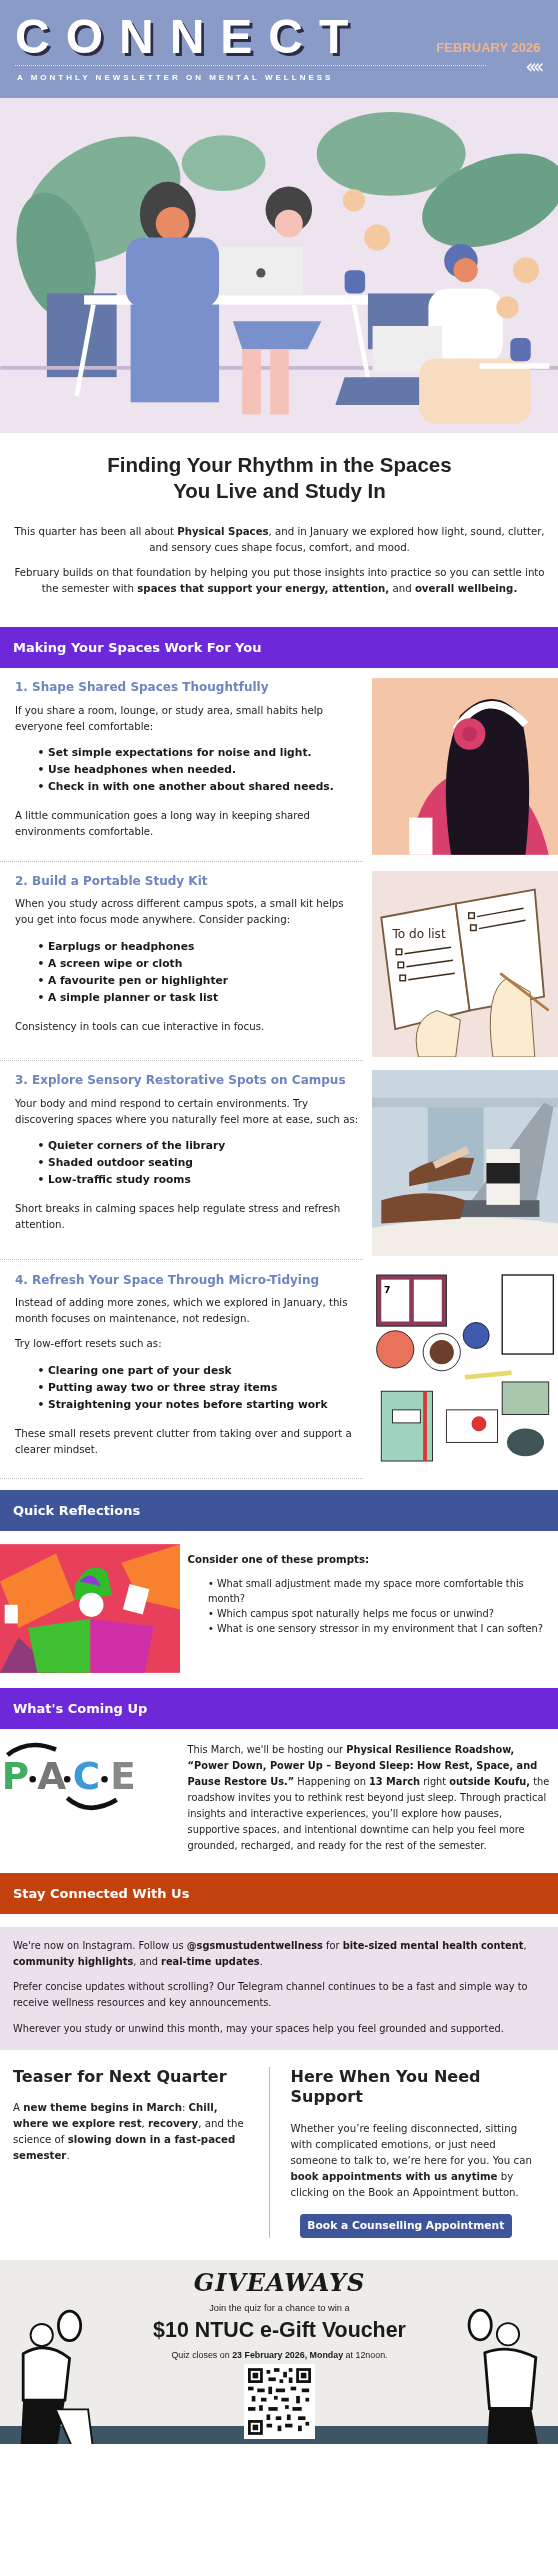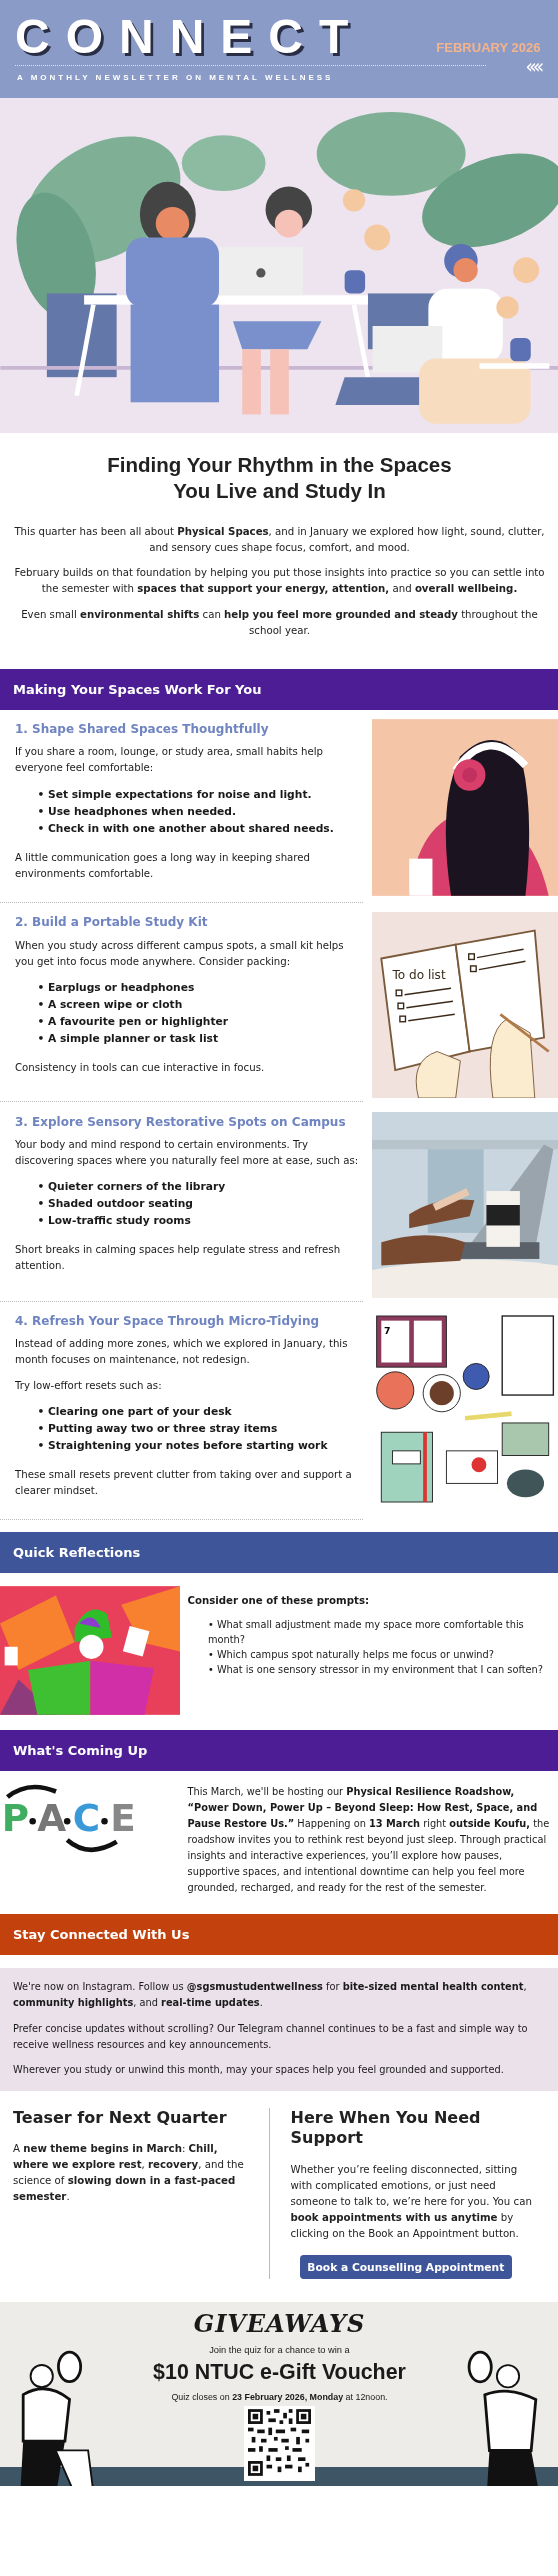--- a/index.html
+++ b/index.html
@@ -16,21 +16,21 @@
 
   
   .hero { height: 335px; background: #ede4ef; position: relative; overflow: hidden; }
 
   .intro { padding: 18.6px 13px 5.6px; text-align: center; }
   .intro h1 { font-family: "Liberation Sans", sans-serif; font-size: 20.5px; line-height: 26px; font-weight: bold; color: #222; margin-bottom: 20.5px; }
   .intro p { font-size: 10.2px; line-height: 16px; color: #222; margin-bottom: 9.3px; }
   .intro b { font-weight: bold; }
 
   .band { height: 41px; padding: 0 13px; display: flex; align-items: center; font-weight: bold; font-size: 13px; color: #fff; }
-  .band.black { background: #4c1d95; }
+  .band.black { background: #6d28d9; }
   .band.blue { background: #3f5599; }
   .band.grey { background: #c2410c; }
   .tip-row { position: relative; display: flex; }
   .tip-row .txt { width: 363px; padding: 11.2px 0 11.2px 15px; font-size: 10.2px; line-height: 16px; border-bottom: 0.9px dotted #bbb; }
   .tip-row .txt h3 { color: #6f84c0; font-size: 12px; margin-bottom: 7.5px; }
   .tip-row .txt p { margin-bottom: 9.3px; }
   .tip-row .txt ul { list-style: none; margin: 7.5px 0 13px 22.4px; }
   .tip-row .txt li { font-weight: bold; font-size: 10.7px; line-height: 17px; }
   .tip-row .txt li::before { content: "• "; }
   .tip-row .pic { width: 186px; margin: 9.3px 0 0 9.3px; }
@@ -121,23 +121,20 @@
   <section class="intro">
     <h1>
       <span>Finding Your Rhythm in the Spaces</span><br>
       <span>You Live and Study In</span>
     </h1>
     <p>
       <span>This quarter has been all about </span><b>Physical Spaces</b><span>, and in January we explored how light, sound, clutter, and sensory cues shape focus, comfort, and mood.</span>
     </p>
     <p>
       <span>February builds on that foundation by helping you put those insights into practice so you can settle into the semester with </span><b>spaces that support your energy, attention,</b><span> and </span><b>overall wellbeing.</b>
-    </p>
-    <p>
-      <span>Even small </span><b>environmental shifts</b><span> can </span><b>help you feel more grounded and steady</b><span> throughout the school year.</span>
     </p>
   </section>
 
   <div style="height:15px"></div>
   <div class="band black">Making Your Spaces Work For You</div>
 
   <div class="tip-row">
     <div class="txt">
       <h3>1. Shape Shared Spaces Thoughtfully</h3>
       <p>If you share a room, lounge, or study area, small habits help everyone feel comfortable:</p>

